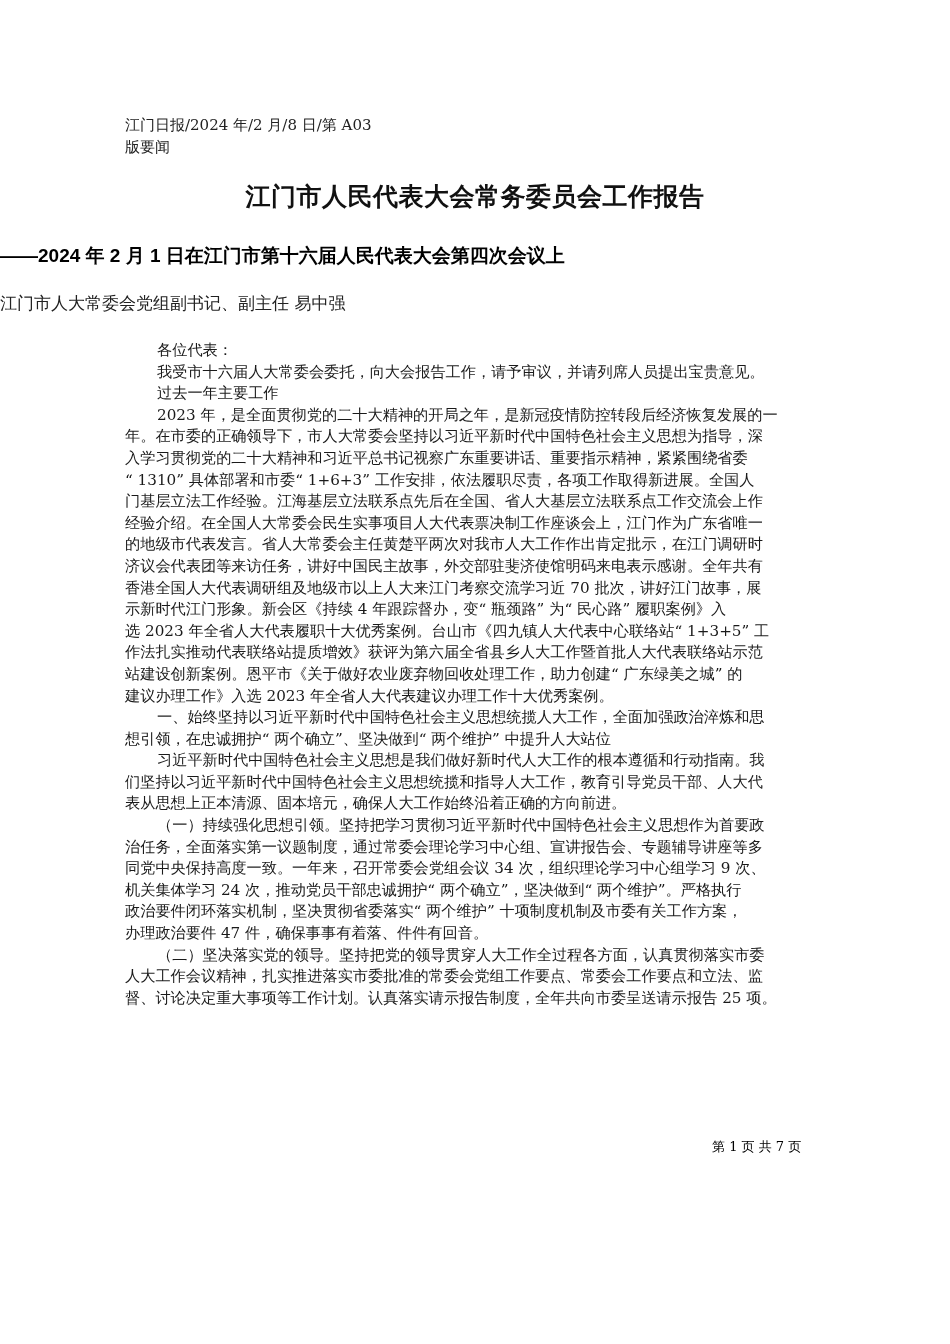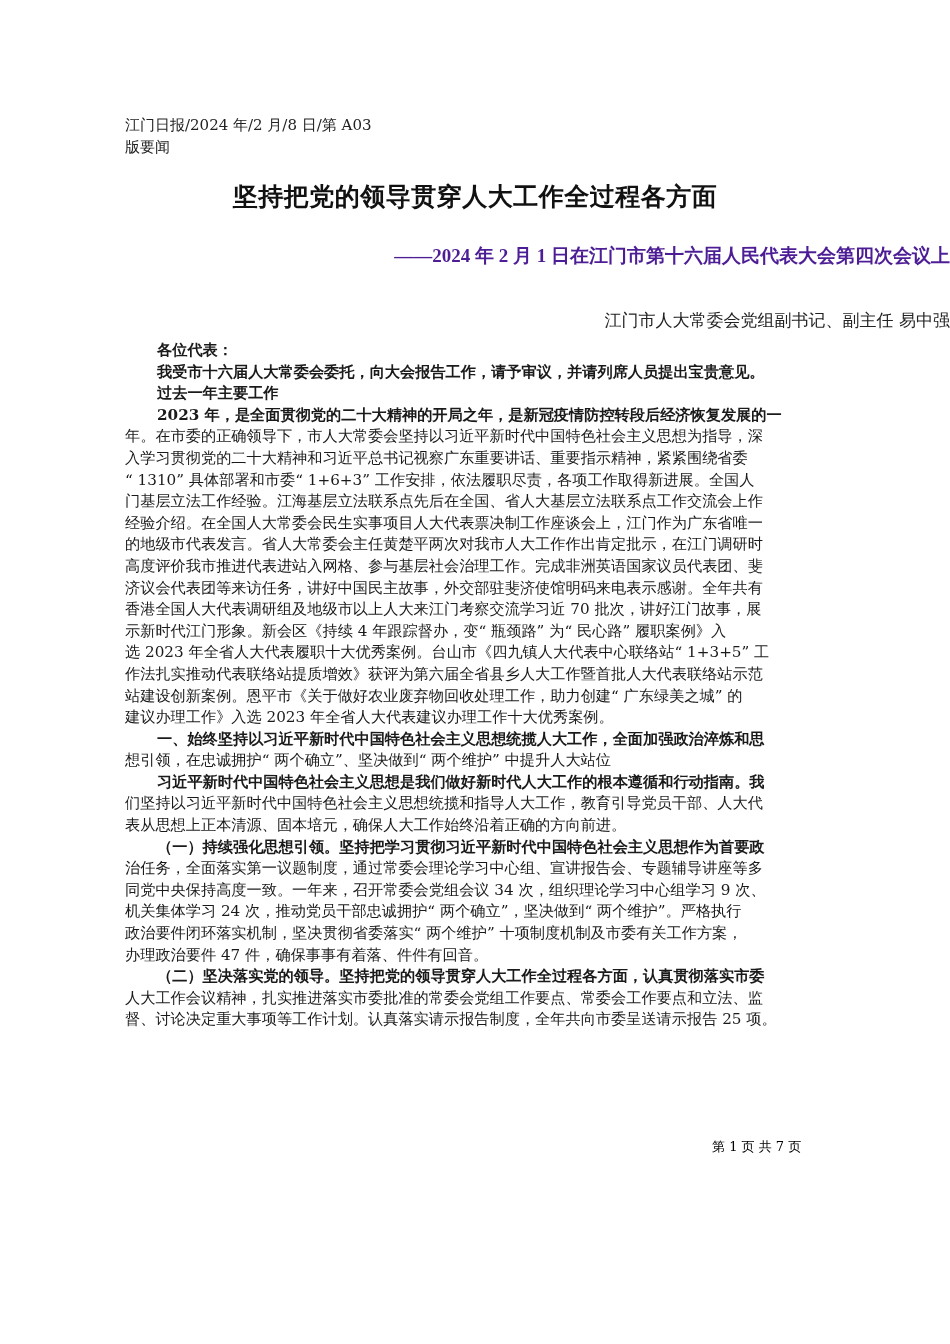--- a/index.html
+++ b/index.html
@@ -4,57 +4,56 @@
 <style>
   html, body { margin: 0; padding: 0; background: #ffffff; }
   body { width: 950px; height: 1344px; position: relative; overflow: hidden;
          font-family: "DejaVu Serif", "Liberation Serif", serif; color: #111; }
   .page { position: absolute; left: 0; top: 0; width: 776px; height: 1344px; background: #fff; }
   .source { position: absolute; left: 125px; top: 114px; font-size: 15px; line-height: 22px; color: #222; }
   .source div { white-space: nowrap; }
   .title { position: absolute; left: 0; width: 950px; top: 180px; text-align: center;
            font-family: "DejaVu Sans", "Liberation Sans", sans-serif; font-weight: bold;
            font-size: 25px; letter-spacing: 0.5px; color: #111; }
-  .subtitle { position: absolute; left: 0; width: 950px; top: 243px; text-align: right;
-              font-family: Liberation Serif, serif; font-weight: bold;
-              font-size: 19px; color: #4c1d95; }
-  .author { position: absolute; left: 0; width: 950px; top: 292px; text-align: right;
-            font-size: 17px; color: #222; margin-top: 17px; }
+  .subtitle { position: absolute; left: 0; width: 950px; top: 243px; text-align: left;
+              font-family: Liberation Sans, sans-serif; font-weight: bold;
+              font-size: 19px; color: #000000; }
+  .author { position: absolute; left: 0; width: 950px; top: 292px; text-align: left;
+            font-size: 17px; color: #222; }
   .body { position: absolute; left: 125px; top: 340px; width: 700px; font-size: 15.2px;
           line-height: 21.6px; color: #1a1a1a; }
   .line { white-space: nowrap; height: 21.6px; overflow: visible; }
-  .line.indent { padding-left: 32px; font-weight: bold; }
+  .line.indent { padding-left: 32px; }
   .footer { position: absolute; left: 712px; top: 1138px; font-size: 13px; color: #000000; white-space: nowrap; }
 </style>
 </head>
 <body>
 
 <div class="page">
 
   <div class="source">
     <div>江门日报/2024 年/2 月/8 日/第  A03</div>
     <div>版要闻</div>
   </div>
 
-  <div class="title">坚持把党的领导贯穿人大工作全过程各方面</div>
+  <div class="title">江门市人民代表大会常务委员会工作报告</div>
   <div class="subtitle">——2024 年  2 月  1 日在江门市第十六届人民代表大会第四次会议上</div>
   <div class="author">江门市人大常委会党组副书记、副主任    易中强</div>
 
   <div class="body" id="body">
       <div class="line indent">各位代表：</div>
       <div class="line indent">我受市十六届人大常委会委托，向大会报告工作，请予审议，并请列席人员提出宝贵意见。</div>
       <div class="line indent">过去一年主要工作</div>
       <div class="line indent">2023 年，是全面贯彻党的二十大精神的开局之年，是新冠疫情防控转段后经济恢复发展的一</div>
       <div class="line">年。在市委的正确领导下，市人大常委会坚持以习近平新时代中国特色社会主义思想为指导，深</div>
       <div class="line">入学习贯彻党的二十大精神和习近平总书记视察广东重要讲话、重要指示精神，紧紧围绕省委</div>
       <div class="line">“ 1310” 具体部署和市委“ 1+6+3” 工作安排，依法履职尽责，各项工作取得新进展。全国人</div>
       <div class="line">门基层立法工作经验。江海基层立法联系点先后在全国、省人大基层立法联系点工作交流会上作</div>
       <div class="line">经验介绍。在全国人大常委会民生实事项目人大代表票决制工作座谈会上，江门作为广东省唯一</div>
       <div class="line">的地级市代表发言。省人大常委会主任黄楚平两次对我市人大工作作出肯定批示，在江门调研时</div>
-      <div class="line">高度评价我市推进代表进站入网格、参与基层社会治理工作。完成非洲英语国家议员代表团、斐</div>
       <div class="line">济议会代表团等来访任务，讲好中国民主故事，外交部驻斐济使馆明码来电表示感谢。全年共有</div>
       <div class="line">香港全国人大代表调研组及地级市以上人大来江门考察交流学习近 70 批次，讲好江门故事，展</div>
       <div class="line">示新时代江门形象。新会区《持续 4 年跟踪督办，变“ 瓶颈路” 为“ 民心路” 履职案例》入</div>
       <div class="line">选 2023 年全省人大代表履职十大优秀案例。台山市《四九镇人大代表中心联络站“ 1+3+5” 工</div>
       <div class="line">作法扎实推动代表联络站提质增效》获评为第六届全省县乡人大工作暨首批人大代表联络站示范</div>
       <div class="line">站建设创新案例。恩平市《关于做好农业废弃物回收处理工作，助力创建“ 广东绿美之城” 的</div>
       <div class="line">建议办理工作》入选 2023 年全省人大代表建议办理工作十大优秀案例。</div>
       <div class="line indent">一、始终坚持以习近平新时代中国特色社会主义思想统揽人大工作，全面加强政治淬炼和思</div>
       <div class="line">想引领，在忠诚拥护“ 两个确立”、坚决做到“ 两个维护” 中提升人大站位</div>
       <div class="line indent">习近平新时代中国特色社会主义思想是我们做好新时代人大工作的根本遵循和行动指南。我</div>

